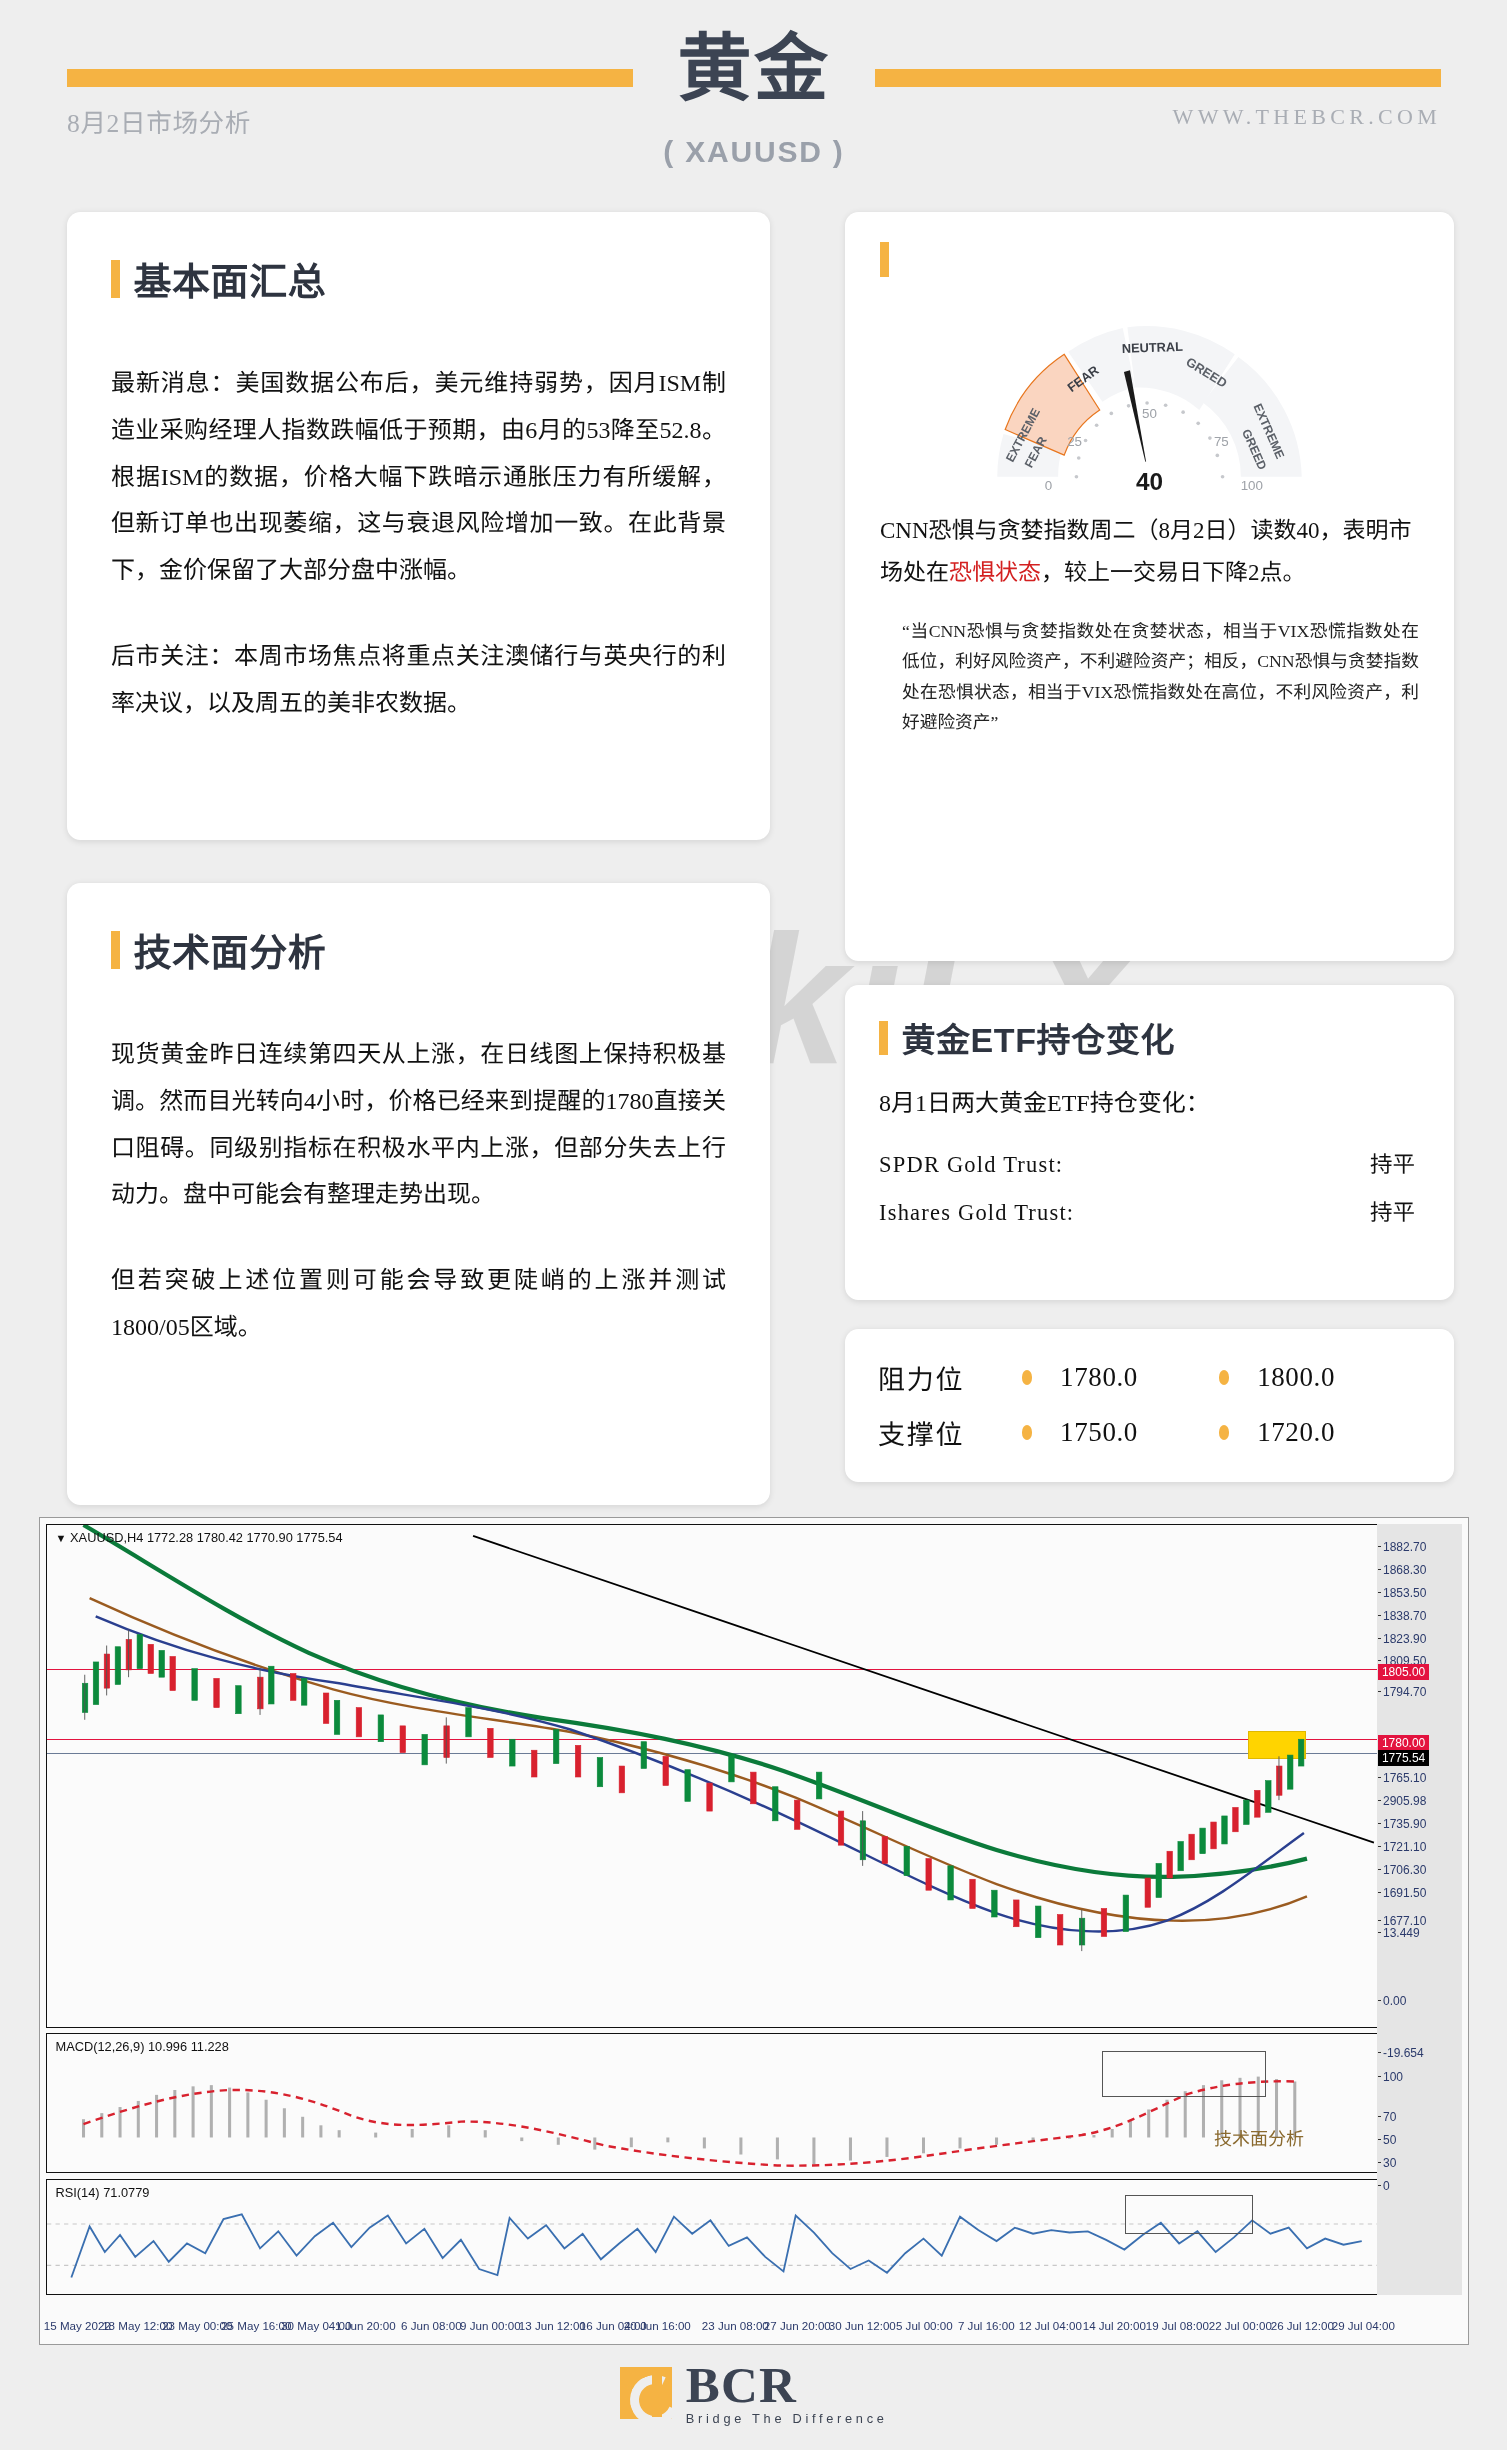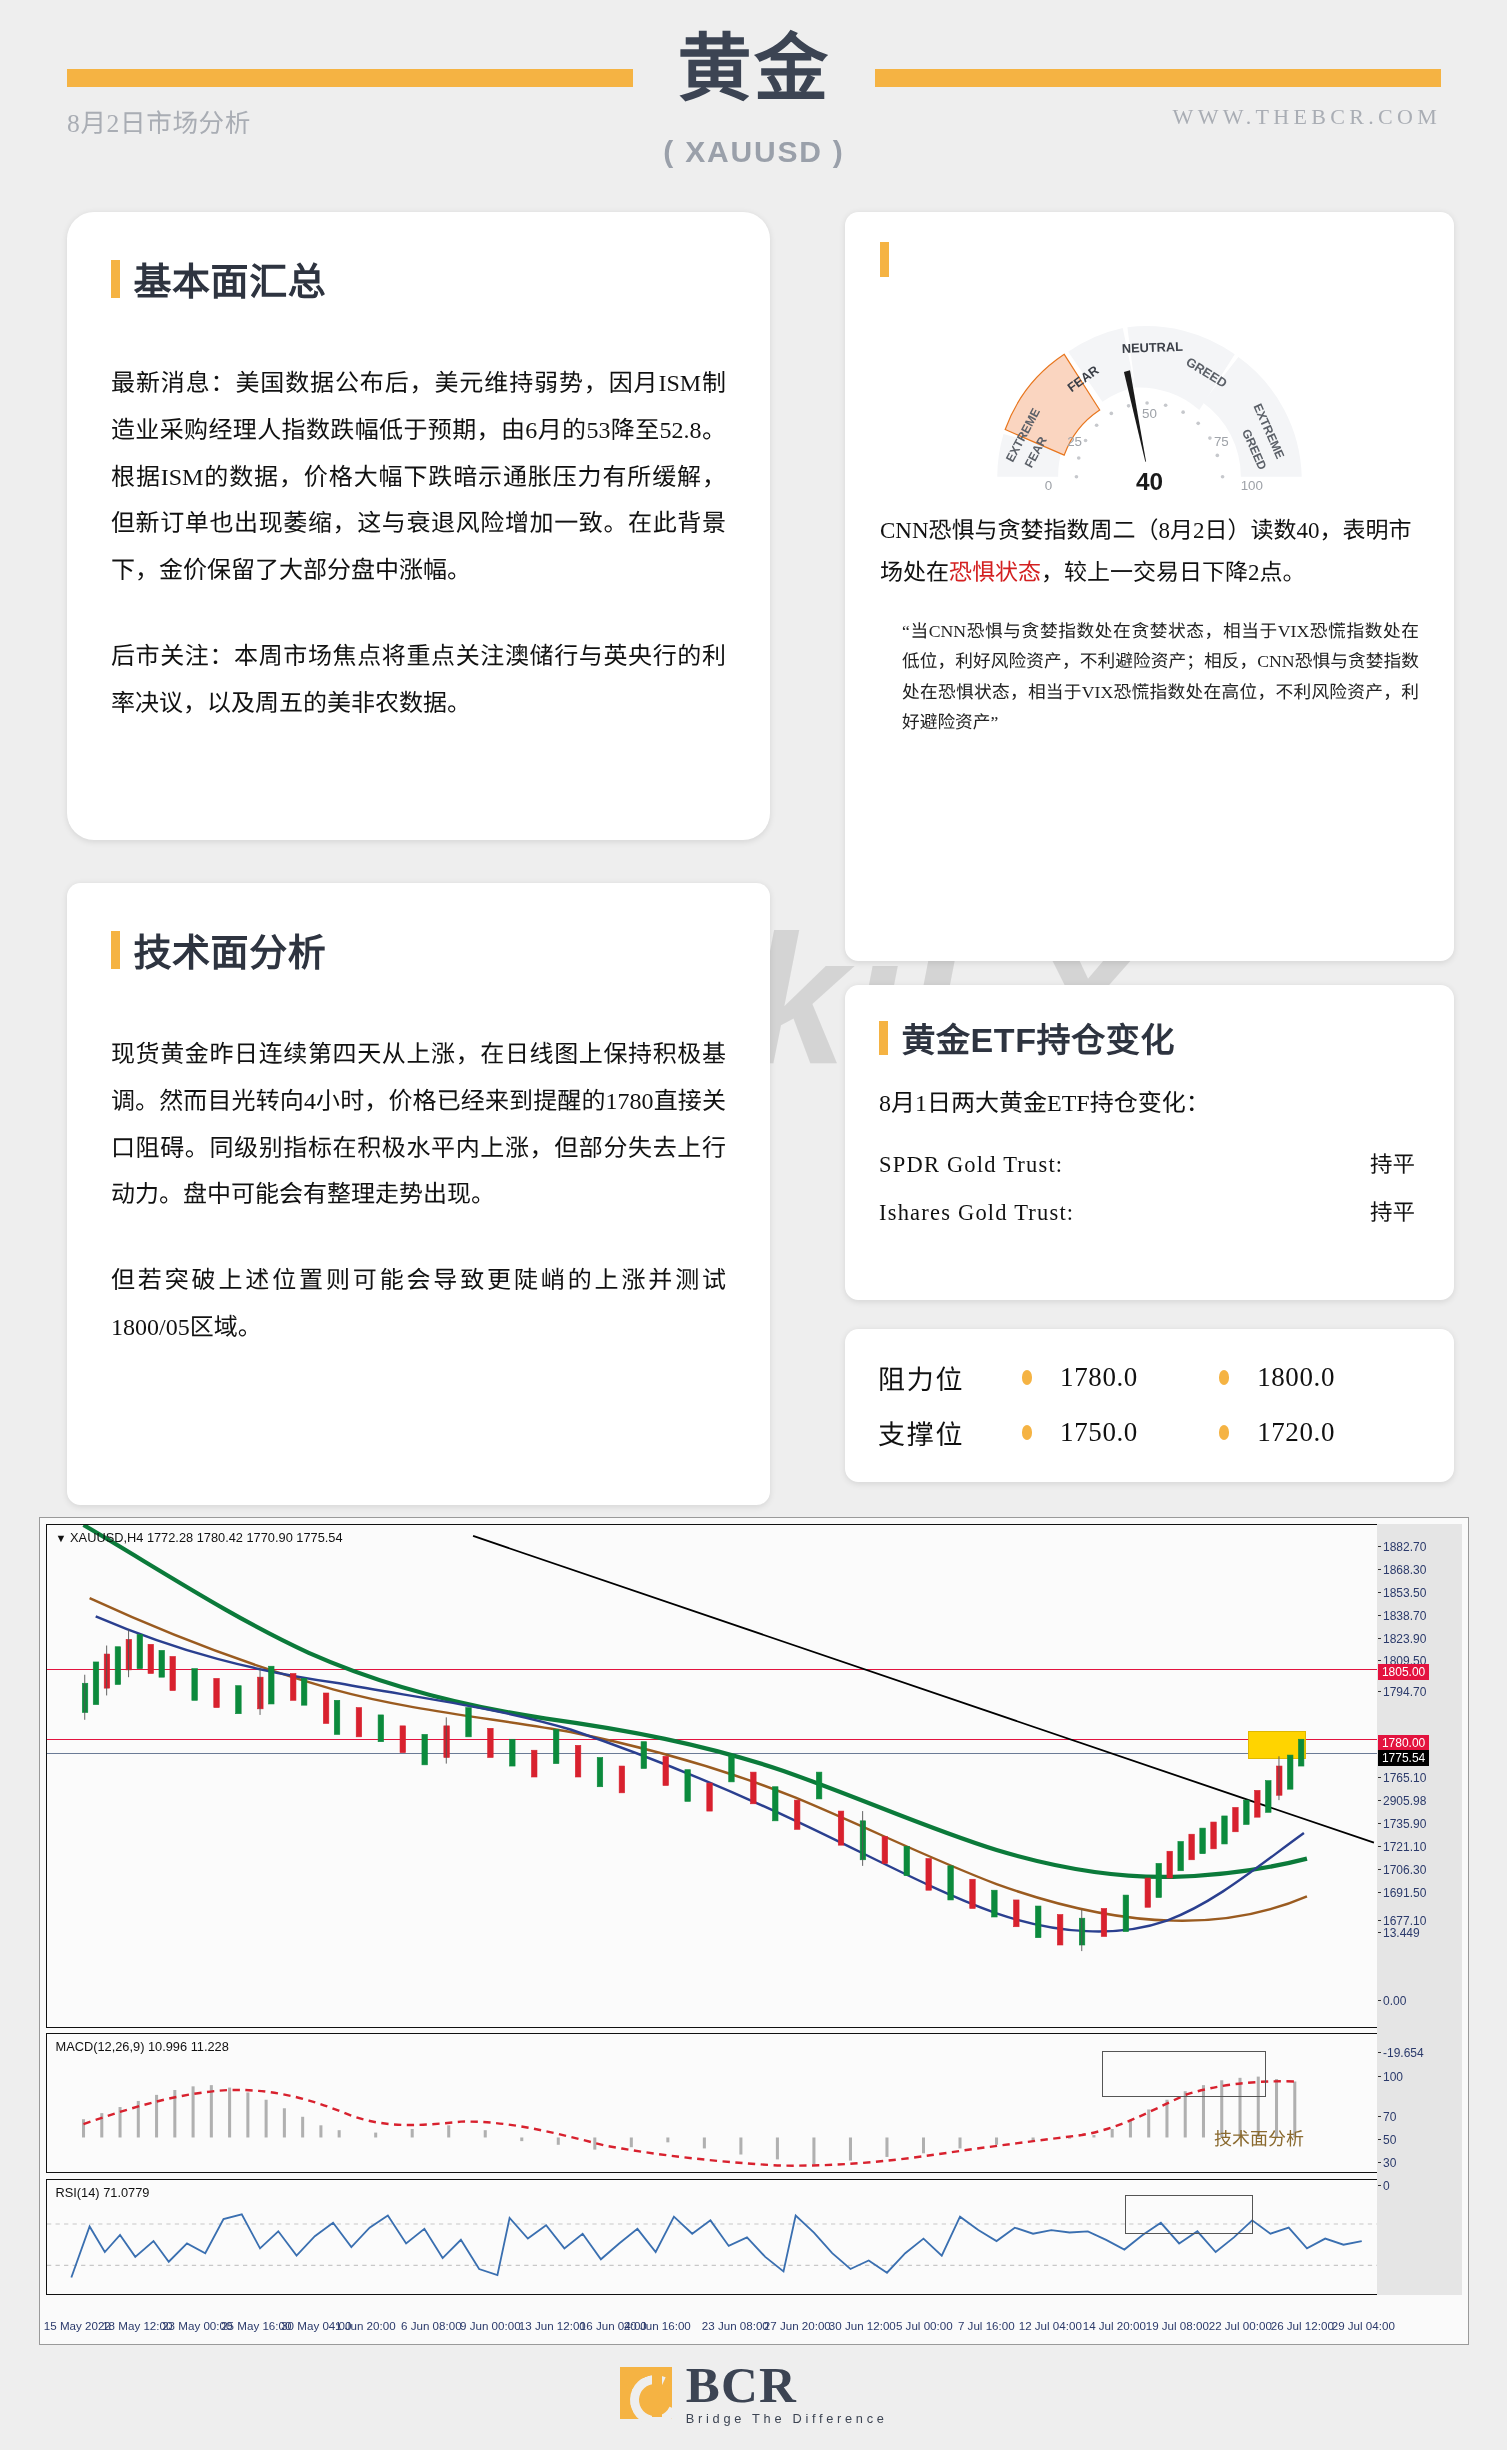--- a/index.html
+++ b/index.html
@@ -130,21 +130,21 @@
   .body-text {
     font-size: 24px;
     line-height: 1.95;
     color: #111111;
     text-align: justify;
   }
   .para { margin-bottom: 39px; }
   .para:last-child { margin-bottom: 0; }
 
   
-  #card-fundamental { left: 67px; top: 212px; width: 703px; height: 628px; padding: 39px 44px; border-radius: 27px; }
+  #card-fundamental { left: 67px; top: 212px; width: 703px; height: 628px; padding: 39px 44px; }
   #card-fundamental .sec-title { margin-bottom: 54px; }
 
   
   #card-technical { left: 67px; top: 883px; width: 703px; height: 622px; padding: 39px 44px; }
   #card-technical .sec-title { margin-bottom: 54px; }
 
   
   #card-cnn { left: 845px; top: 212px; width: 609px; height: 749px; padding: 30px 35px; }
   #card-cnn .sec-title { font-size: 35px; margin-bottom: 17px; }
   #card-cnn .sec-title .bar { height: 35px; }

